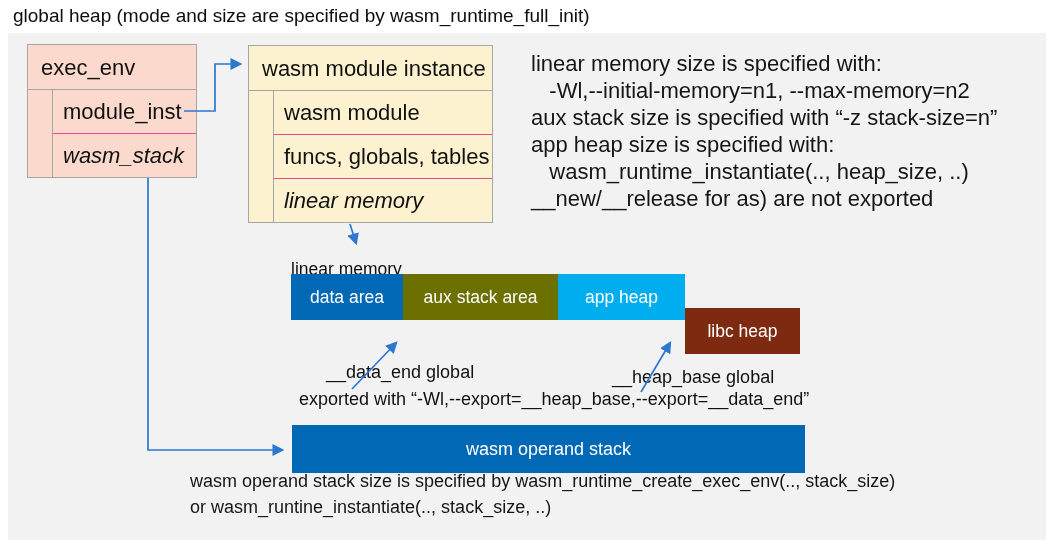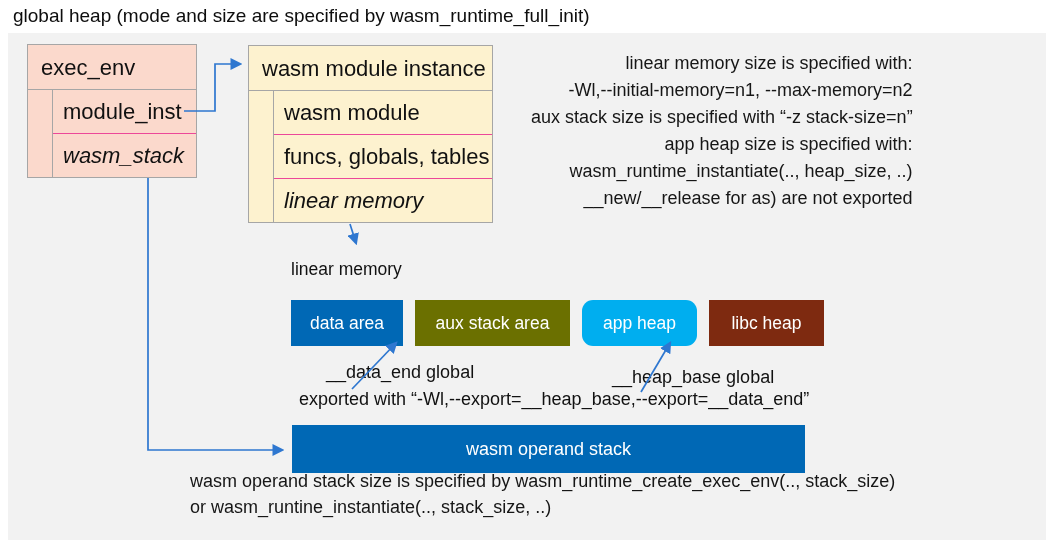--- a/index.html
+++ b/index.html
@@ -13,31 +13,31 @@
   .struct{position:absolute;background:#fbd9cc;border:1px solid #a6a6a6;box-sizing:border-box;font-size:22px;}
   .struct.cream{background:#fdf2cf;}
   .struct .hdr{height:45px;line-height:45px;padding-left:13px;border-bottom:1px solid #a6a6a6;box-sizing:border-box;}
   .struct .body{display:flex;}
   .struct .indent{width:25px;border-right:1px solid #a6a6a6;box-sizing:border-box;}
   .struct .rows{flex:1;}
   .struct .row{height:44px;line-height:44px;padding-left:10px;border-bottom:1px solid #ec4899;box-sizing:border-box;}
   .struct .row:last-child{border-bottom:none;font-style:italic;}
 
   
-  #notes-right{left:531px;top:50px;font-size:18px;line-height:27px;color:#161616;text-align:right;}
+  #notes-right{left:531px;top:50px;font-size:22px;line-height:27px;color:#161616;}
   #notes-right div{white-space:pre;}
 
   
   #lm-label{left:291px;top:259px;font-size:17.5px;}
-  #lm-bar{left:291px;top:300px;height:46px;display:flex;gap:12px;}
+  #lm-bar{left:291px;top:274px;height:46px;display:flex;}
   .seg{height:46px;display:flex;align-items:center;justify-content:center;color:#fff;font-size:17.5px;white-space:nowrap;}
   .seg-data{width:112px;background:#0068b5;}
   .seg-aux{width:155px;background:#6b7000;}
-  .seg-app{width:115px;background:#00aeef;border-radius:11px;}
-  .seg-libc{width:115px;background:#7e2a10;}
+  .seg-app{width:127px;background:#00aeef;}
+  .seg-libc{width:115px;background:#7e2a10;margin-top:34px;}
   #enlarged{left:793px;top:285px;width:192px;height:44px;background:#fbfbfb;border:3px dashed #111;
             display:flex;align-items:center;justify-content:center;color:#1f3864;font-size:18px;}
 
   
   #lbl-data-end{left:326px;top:362px;font-size:18px;}
   #lbl-heap-base{left:612px;top:367px;font-size:18px;}
   #lbl-exported{left:299px;top:389px;font-size:18px;}
 
   
   #operand-bar{left:292px;top:425px;width:513px;height:48px;background:#0068b5;color:#fff;

